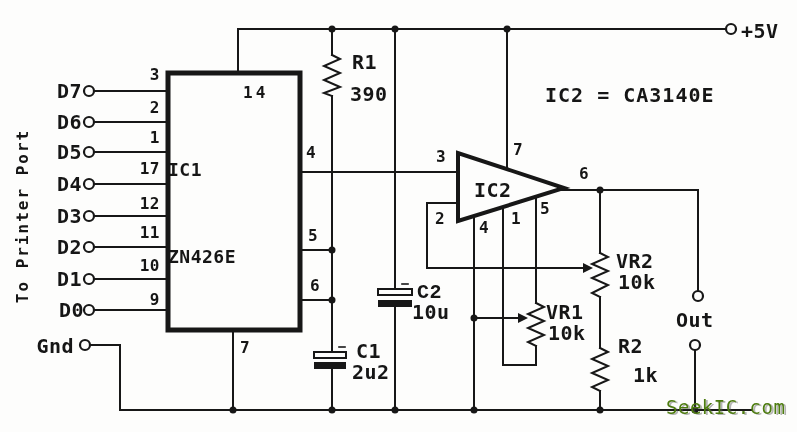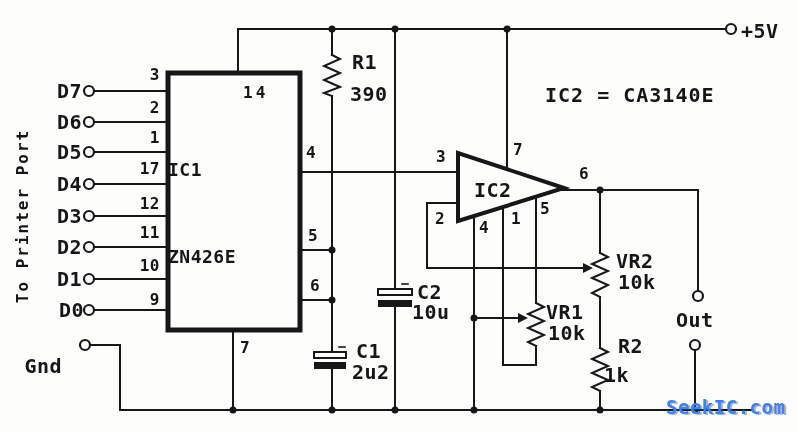--- a/index.html
+++ b/index.html
@@ -28,21 +28,21 @@
   .pin{font-size:16px;}
   .right{text-align:right;}
   .center{text-align:left;}
   .icname{font-size:18px;}
   .rot{
     transform:translate(-50%,-50%) rotate(-90deg);
     font-size:16px;letter-spacing:2px;
   }
   .note{letter-spacing:1px;}
   .watermark{
-    font-size:19px;font-weight:bold;color:#3b82f6;
+    font-size:19px;font-weight:normal;color:#4d7c0f;
     letter-spacing:0.5px;
     text-shadow:2px 1px 0 rgba(90,90,90,0.45);
   }
 </style>
 </head>
 <body>
 
 <div id="canvas">
 
   <svg id="wires-svg" width="797" height="432" viewBox="0 0 797 432">
@@ -153,21 +153,21 @@
   <div class="lbl rot" style="left:23px;top:216px;">To Printer Port</div>
 
   <div class="lbl right" style="left:42px;top:81px;width:40px;">D7</div>
   <div class="lbl right" style="left:42px;top:112px;width:40px;">D6</div>
   <div class="lbl right" style="left:42px;top:142px;width:40px;">D5</div>
   <div class="lbl right" style="left:42px;top:174px;width:40px;">D4</div>
   <div class="lbl right" style="left:42px;top:206px;width:40px;">D3</div>
   <div class="lbl right" style="left:42px;top:237px;width:40px;">D2</div>
   <div class="lbl right" style="left:42px;top:269px;width:40px;">D1</div>
   <div class="lbl right" style="left:44px;top:300px;width:40px;">D0</div>
-  <div class="lbl right" style="left:20px;top:336px;width:42px;margin-top:20px;">Gnd</div>
+  <div class="lbl right" style="left:32px;top:336px;width:42px;">Gnd</div>
 
   <div class="lbl pin right" style="left:118px;top:67px;width:42px;">3</div>
   <div class="lbl pin right" style="left:118px;top:100px;width:42px;">2</div>
   <div class="lbl pin right" style="left:118px;top:130px;width:42px;">1</div>
   <div class="lbl pin right" style="left:118px;top:161px;width:42px;">17</div>
   <div class="lbl pin right" style="left:118px;top:196px;width:42px;">12</div>
   <div class="lbl pin right" style="left:118px;top:225px;width:42px;">11</div>
   <div class="lbl pin right" style="left:118px;top:258px;width:42px;">10</div>
   <div class="lbl pin right" style="left:118px;top:292px;width:42px;">9</div>
 
@@ -184,29 +184,29 @@
   <div class="lbl pin" style="left:436px;top:149px;">3</div>
   <div class="lbl pin" style="left:513px;top:142px;">7</div>
   <div class="lbl pin" style="left:435px;top:211px;">2</div>
   <div class="lbl pin" style="left:479px;top:220px;">4</div>
   <div class="lbl pin" style="left:511px;top:211px;">1</div>
   <div class="lbl pin" style="left:540px;top:201px;">5</div>
   <div class="lbl pin" style="left:579px;top:166px;">6</div>
 
   <div class="lbl" style="left:352px;top:52px;">R1</div>
   <div class="lbl" style="left:350px;top:72px;margin-top:12px;">390</div>
-  <div class="lbl" style="left:417px;top:282px;">C2</div>
+  <div class="lbl" style="left:417px;top:282px;font-family:Liberation Mono, monospace;">C2</div>
   <div class="lbl" style="left:412px;top:302px;">10u</div>
   <div class="lbl" style="left:356px;top:341px;">C1</div>
   <div class="lbl" style="left:352px;top:362px;">2u2</div>
   <div class="lbl" style="left:616px;top:251px;">VR2</div>
   <div class="lbl" style="left:618px;top:272px;">10k</div>
   <div class="lbl" style="left:546px;top:302px;">VR1</div>
   <div class="lbl" style="left:548px;top:323px;">10k</div>
   <div class="lbl" style="left:618px;top:336px;">R2</div>
-  <div class="lbl" style="left:604px;top:365px;">1k</div>
+  <div class="lbl" style="left:633px;top:365px;">1k</div>
 
   <div class="lbl" style="left:741px;top:21px;">+5V</div>
   <div class="lbl center" style="left:676px;top:310px;width:44px;">Out</div>
 
   <div class="lbl watermark" style="left:666px;top:398px;">SeekIC.com</div>
 
 </div>
 
 </body></html>

